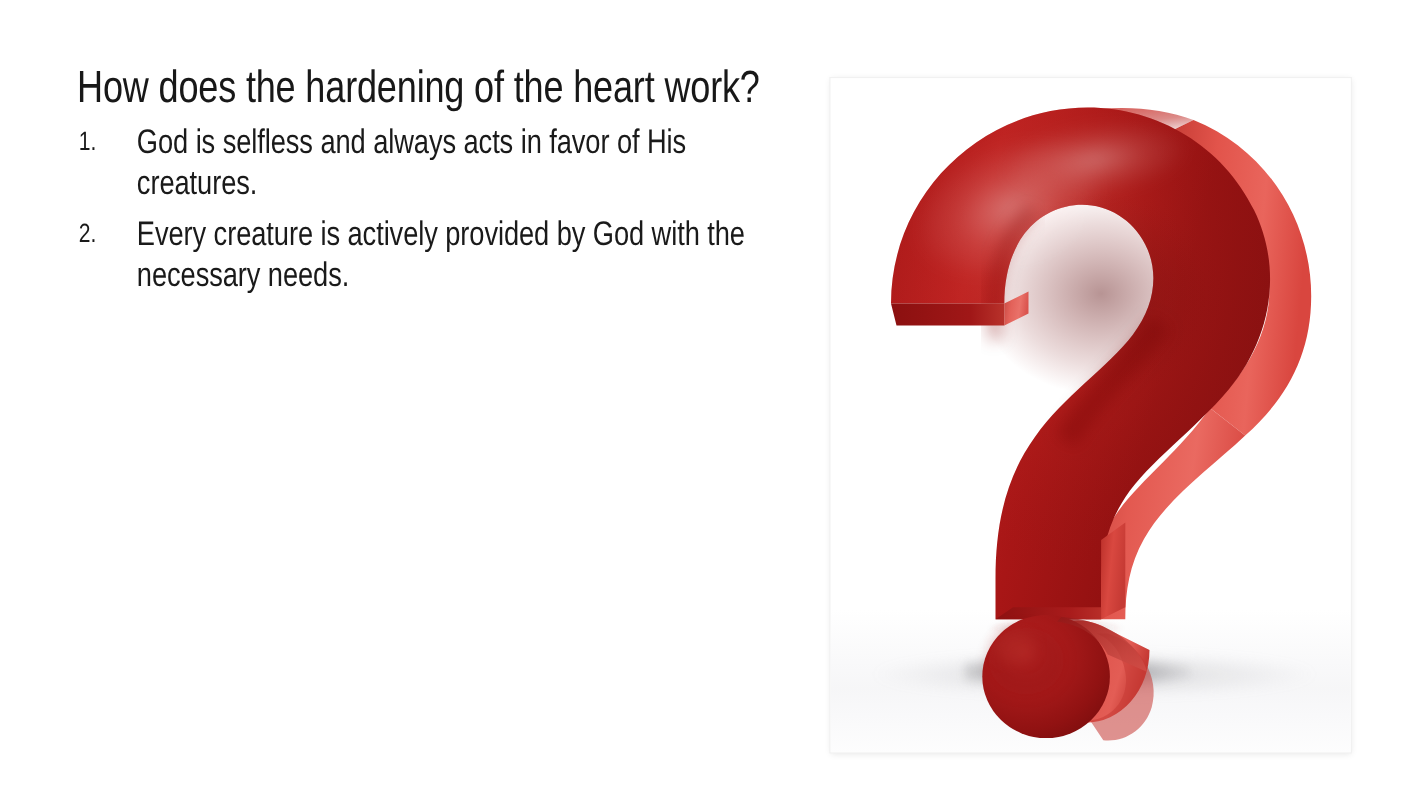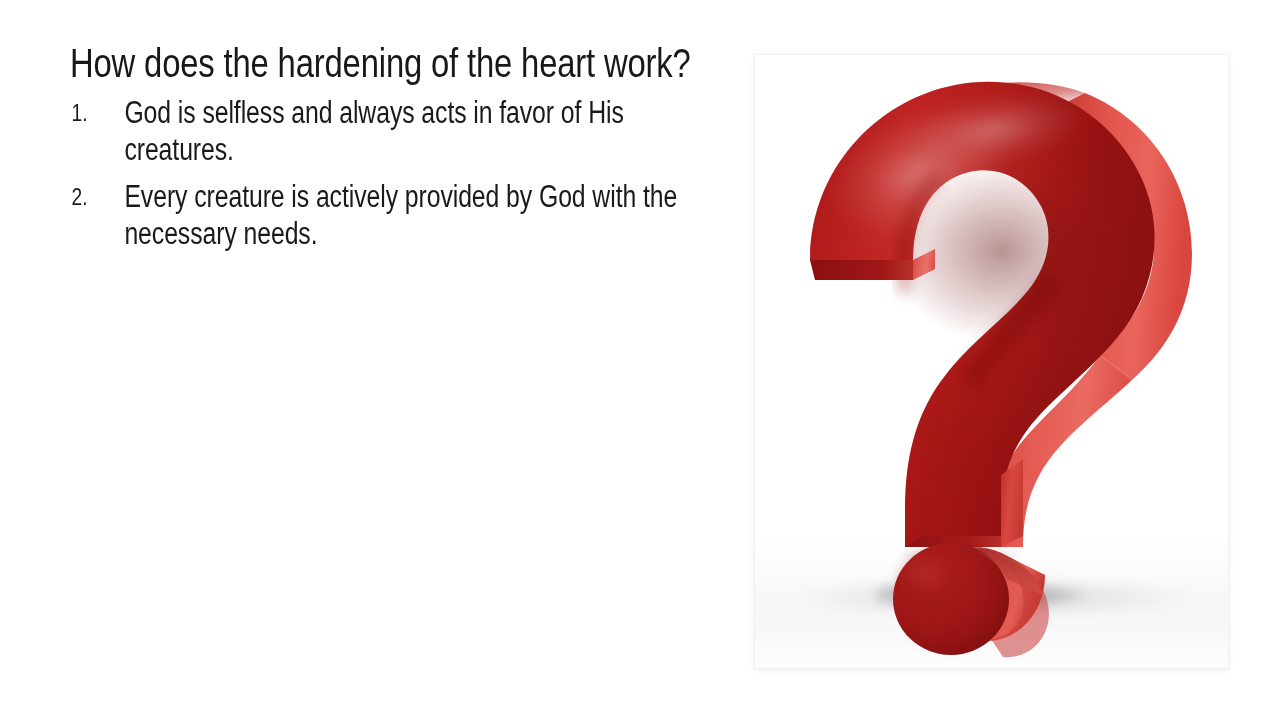--- a/index.html
+++ b/index.html
@@ -11,21 +11,21 @@
     width: 1280px;
     height: 720px;
     background: #ffffff;
     font-family: "Liberation Sans", "DejaVu Sans", sans-serif;
     overflow: hidden;
     position: relative;
   }
 
   #slide {
     position: absolute;
-    left: 0; top: 0;
+    left: 0; top: 16px;
     width: 1280px;
     height: 572px;
     background: #ffffff;
   }
 
   
   #text-column {
     position: absolute;
     left: 70px;
     top: 38px;

